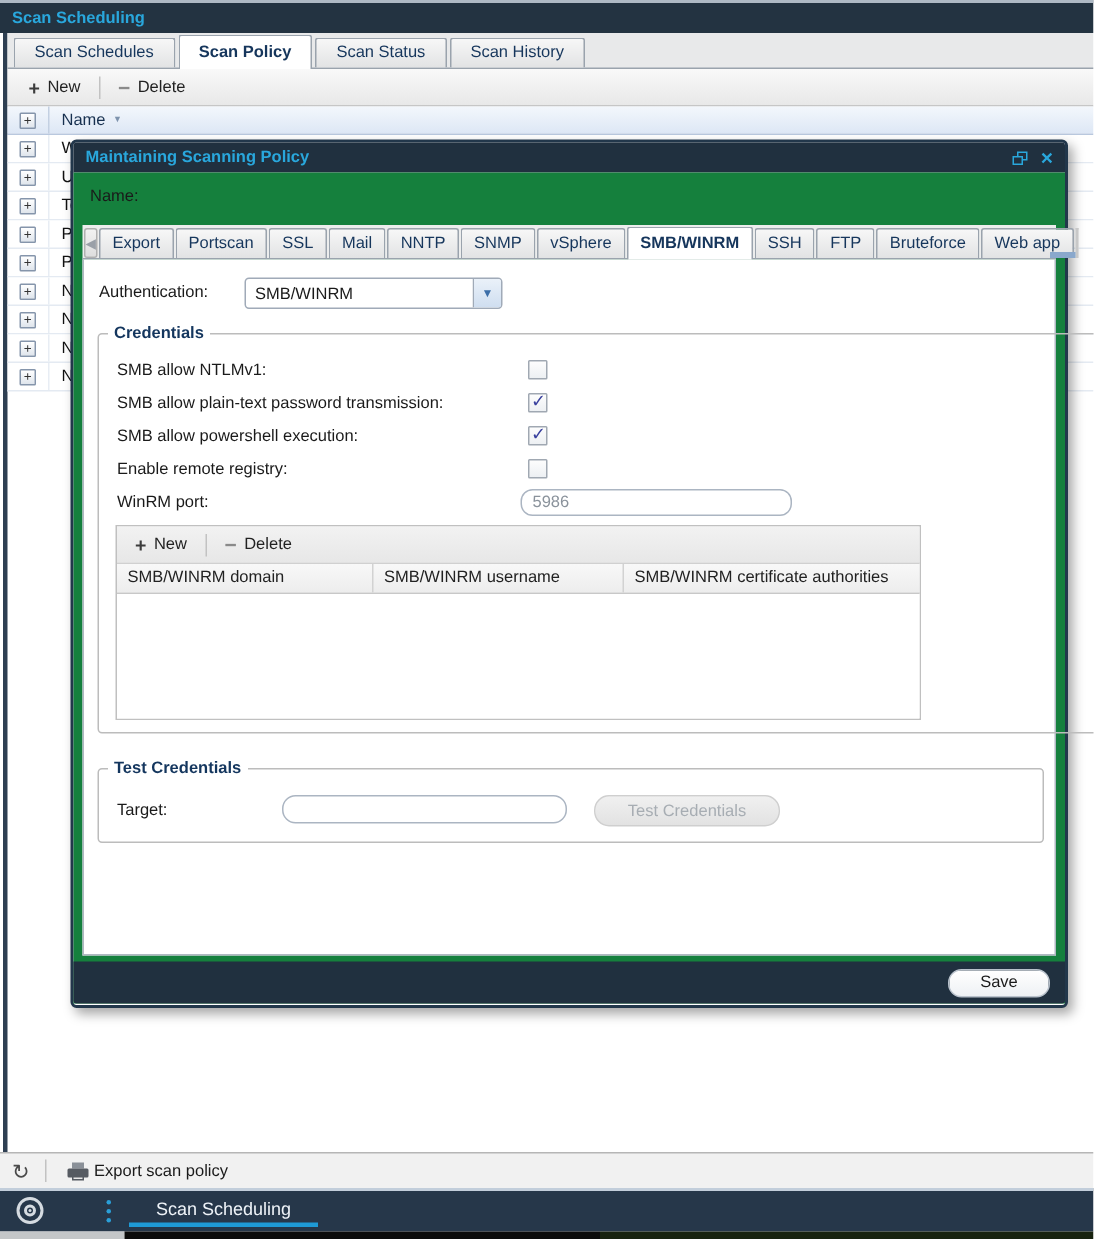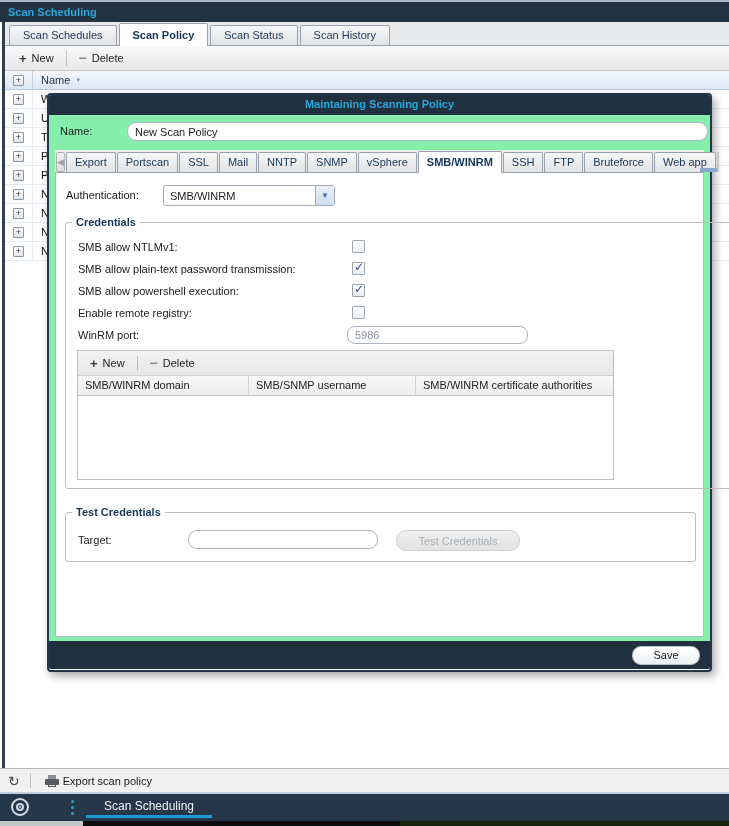--- a/index.html
+++ b/index.html
@@ -28,30 +28,30 @@
 
   .expander { display:inline-block; width:11px; height:11px; border:1px solid #8595ab; background:linear-gradient(#ffffff,#dfe5ec); font-size:9px; line-height:9px; text-align:center; color:#333; border-radius:1px; }
 
   .rows { position:absolute; left:5px; top:90px; width:724px; }
   .rrow { height:19px; display:flex; align-items:center; border-bottom:1px solid #e4eaf2; background:#fff; }
   .rr-c1 { width:28px; display:flex; justify-content:center; border-right:1px solid #e8edf4; height:100%; align-items:center; }
   .rr-name { padding-left:8px; color:#111; white-space:nowrap; }
 
   
   .dialog { position:absolute; left:47px; top:93px; width:665px; height:579px; background:#fff; border:2px solid #22374b; border-radius:4px; box-shadow:3px 4px 8px rgba(0,0,0,.35); z-index:10; }
-  .dlg-titlebar { height:20px; background:#20303f; color:#29a7dc; font-weight:bold; line-height:19px; padding:0 8px; display:flex; align-items:center; border-radius:2px 2px 0 0;flex-direction:column; }
+  .dlg-titlebar { height:20px; background:#20303f; color:#29a7dc; font-weight:bold; line-height:19px; padding:0 8px; display:flex; align-items:center; border-radius:2px 2px 0 0; }
   .dlg-title { flex:1; }
   .dlg-controls { display:flex; align-items:center; gap:9px; }
   .ic-restore { position:relative; width:10px; height:9px; }
   .ic-restore i { position:absolute; width:7px; height:6px; border:1px solid #29a7dc; display:block; }
   .ic-restore i:first-child { right:0; top:0; }
   .ic-restore i:last-child { left:0; bottom:0; background:#20303f; }
   .ic-close { color:#29a7dc; font-weight:bold; font-size:14px; line-height:12px; }
 
-  .dlg-body { position:relative; height:554px; background:#86efac; }
+  .dlg-body { position:relative; height:554px; background:#15803d; }
   .name-row { position:absolute; left:0; top:7px; width:100%; height:20px; }
   .name-row label { position:absolute; left:11px; top:3px; }
   .name-input { position:absolute; left:78px; top:0; width:581px; height:19px; border:1px solid #abb5c2; border-radius:9px; padding:0 7px; font:inherit; color:#1a1a1a; outline:none; background:#fff; }
 
   .dlg-tabs { position:absolute; left:6px; top:35px; width:649px; height:23px; display:flex; align-items:flex-end; background:#eceded; border-bottom:1px solid #9aa3ad; }
   .scrollL { width:19px; height:20px; background:linear-gradient(#f2f2f2,#dedede); border:1px solid #b0b0b0; color:#9aa0a8; font-size:9px; line-height:18px; text-align:center; margin:0 1px; border-radius:2px; }
   .dtab { height:20px; line-height:19px; padding:0 8px; margin-right:1px; background:linear-gradient(#f7f7f7,#e2e3e4); border:1px solid #9aa3ad; border-bottom:none; border-radius:2px 2px 0 0; color:#16365c; white-space:nowrap; }
   .dtab[data-active="true"] { background:#fff; font-weight:bold; height:22px; line-height:21px; margin-bottom:-1px; z-index:2; position:relative; }
   .tab-overflow { flex:1; height:20px; position:relative; background:#eceded; border:1px solid #c8c8c8; border-bottom:none; }
   .tab-scrollthumb { position:absolute; right:1px; bottom:0; width:17px; height:4px; background:#8aa8cc; }
@@ -216,21 +216,20 @@
             <i></i>
             <i></i>
           </span>
         <span class="ic-close">×</span>
       </span>
     </div>
     <div class="dlg-body">
 
       <div class="name-row">
         <label>Name:</label>
-        <input class="name-input" type="text" value="New Scan Policy" style="">
       </div>
 
       <div class="dlg-tabs">
         <div class="scrollL"><span>◀</span></div>
         <div class="dtab" data-active="false">Export</div>
         <div class="dtab" data-active="false">Portscan</div>
         <div class="dtab" data-active="false">SSL</div>
         <div class="dtab" data-active="false">Mail</div>
         <div class="dtab" data-active="false">NNTP</div>
         <div class="dtab" data-active="false">SNMP</div>
@@ -286,21 +285,21 @@
                 <span>New</span>
               </div>
               <div class="tsep"></div>
               <div class="tbtn">
                 <span class="minus">−</span>
                 <span>Delete</span>
               </div>
             </div>
             <div class="ig-header">
               <div class="ig-col ig-c1">SMB/WINRM domain</div>
-              <div class="ig-col ig-c2">SMB/SNMP username</div>
+              <div class="ig-col ig-c2">SMB/WINRM username</div>
               <div class="ig-col ig-c3">SMB/WINRM certificate authorities</div>
             </div>
             <div class="ig-body"></div>
           </div>
         </fieldset>
 
         <fieldset class="fs fs-test">
           <legend>Test Credentials</legend>
           <div class="test-row">
             <label>Target:</label>

